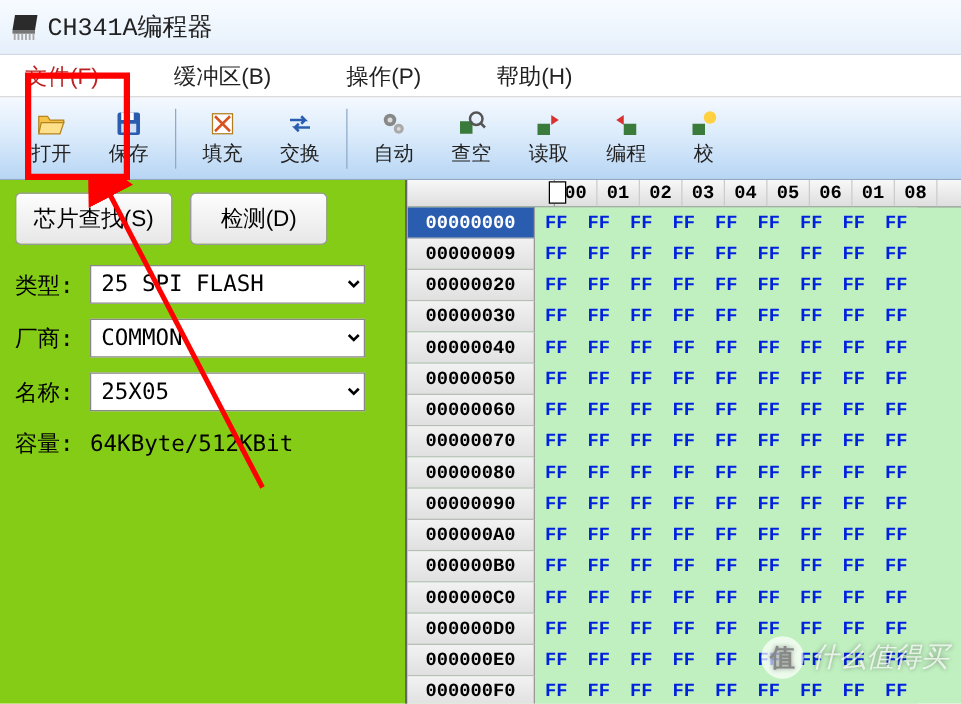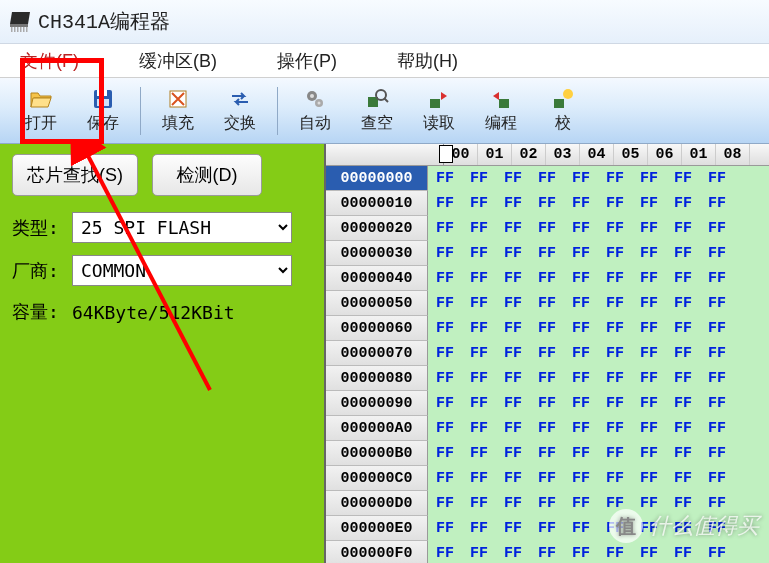--- a/index.html
+++ b/index.html
@@ -359,20 +359,26 @@
       <select class="combo">
         <option>25 SPI FLASH</option>
       </select>
     </div>
     <div class="field-row">
       <span class="field-label">厂商:</span>
       <select class="combo">
         <option>COMMON</option>
       </select>
     </div>
+    <div class="field-row">
+      <span class="field-label">名称:</span>
+      <select class="combo">
+        <option>25X05</option>
+      </select>
+    </div>
     <div class="field-row" style="margin-top:14px">
       <span class="field-label">容量:</span>
       <span class="readonly-val">64KByte/512KBit</span>
     </div>
   </div>
 
   <div class="hex-panel">
     <div class="col-head">
       <div class="addr-gap">
         <div class="small-box"></div>
@@ -396,21 +402,21 @@
           <div class="byte-cell">FF</div>
           <div class="byte-cell">FF</div>
           <div class="byte-cell">FF</div>
           <div class="byte-cell">FF</div>
           <div class="byte-cell">FF</div>
           <div class="byte-cell">FF</div>
           <div class="byte-cell">FF</div>
           <div class="byte-cell">FF</div>
         </div>
         <div class="hex-row">
-          <div class="addr-cell">00000010</div>
+          <div class="addr-cell">00000009</div>
           <div class="byte-cell">FF</div>
           <div class="byte-cell">FF</div>
           <div class="byte-cell">FF</div>
           <div class="byte-cell">FF</div>
           <div class="byte-cell">FF</div>
           <div class="byte-cell">FF</div>
           <div class="byte-cell">FF</div>
           <div class="byte-cell">FF</div>
           <div class="byte-cell">FF</div>
         </div>

